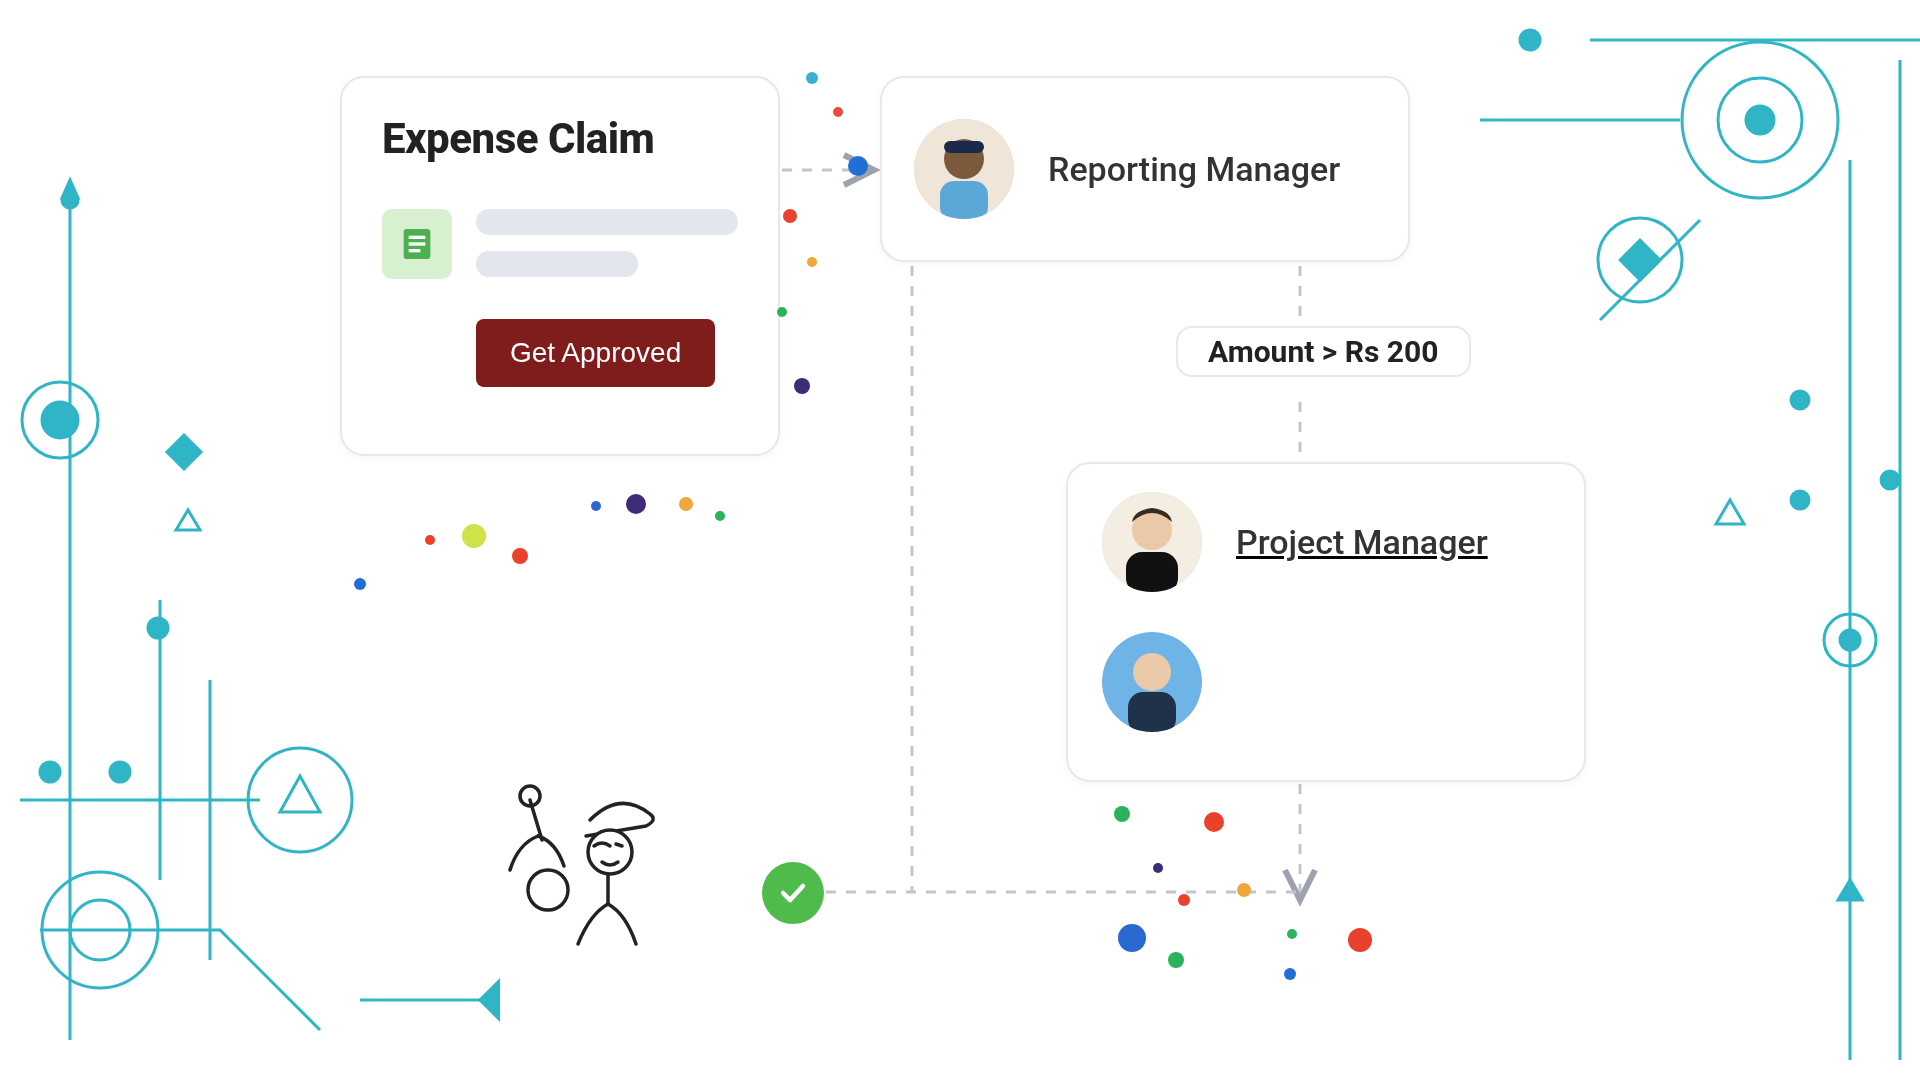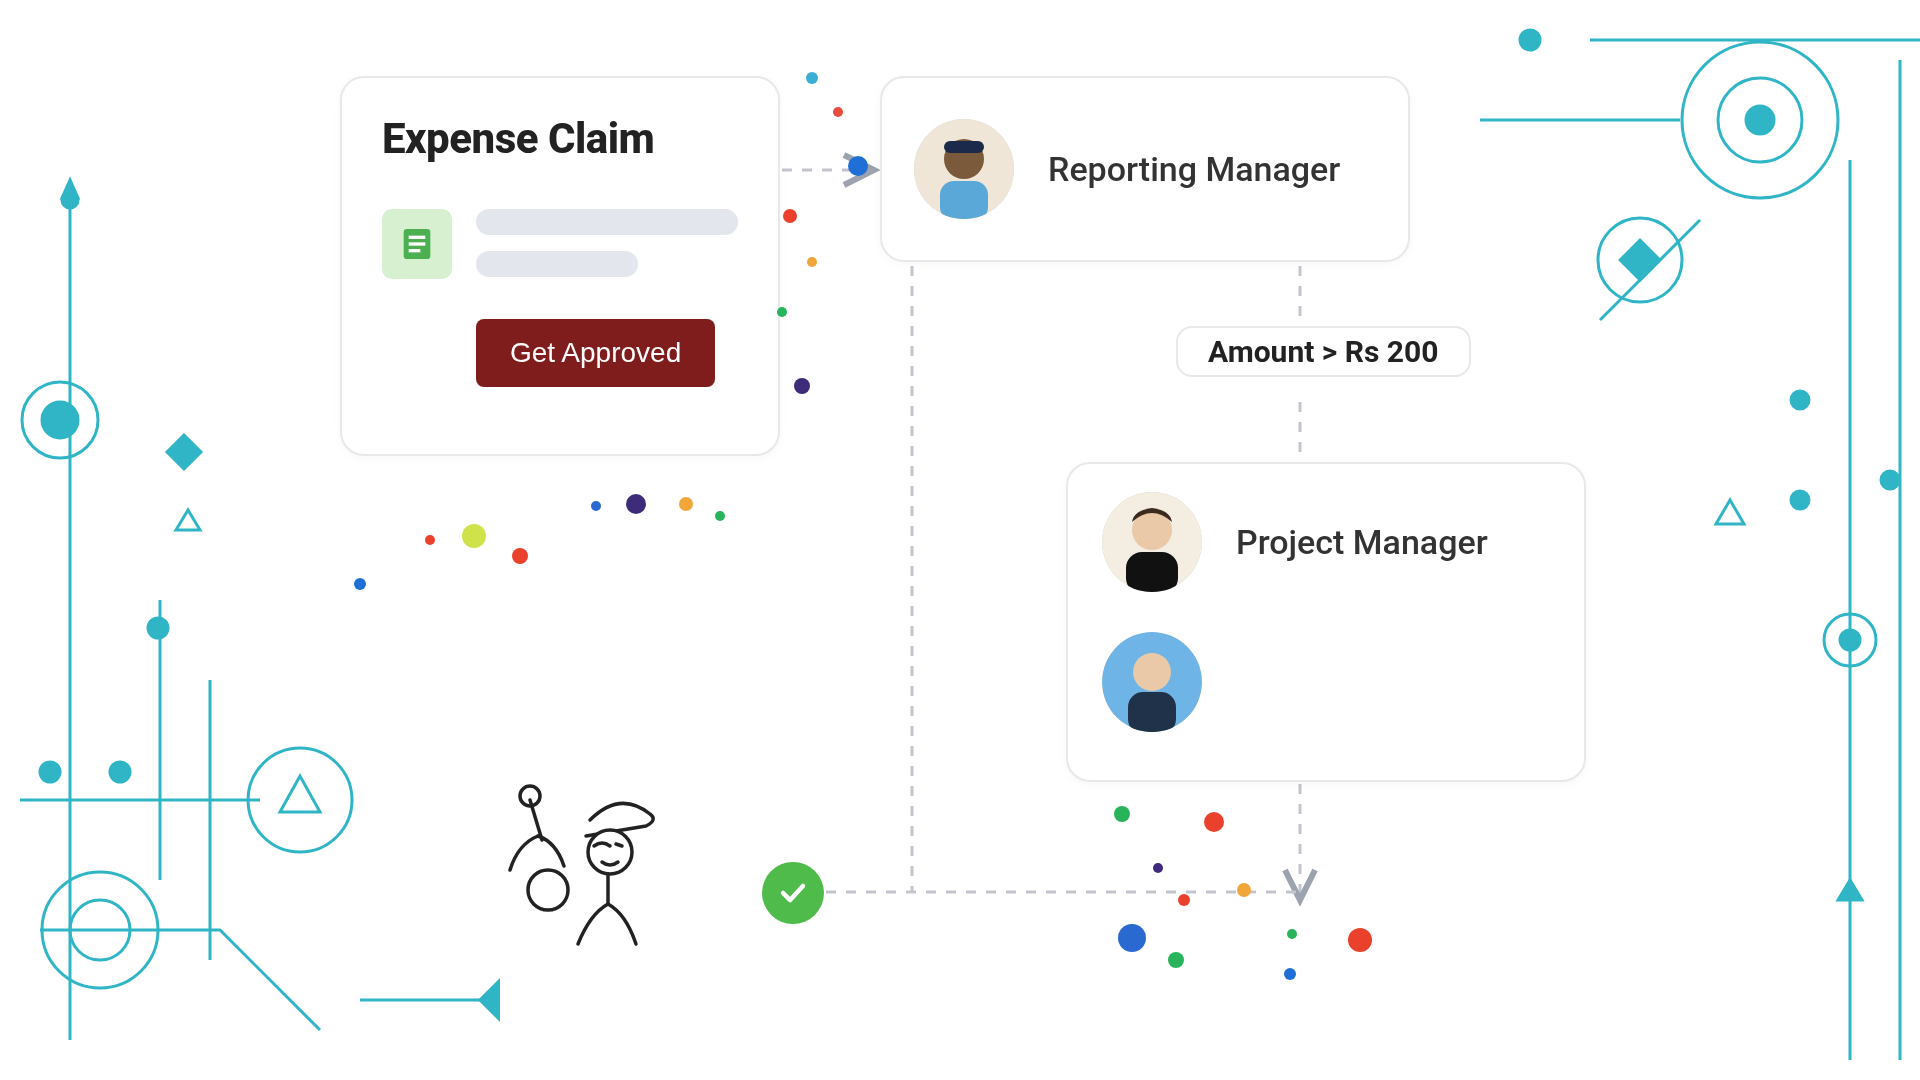--- a/index.html
+++ b/index.html
@@ -109,21 +109,21 @@
     font-size: 30px;
     font-weight: 700;
     color: #222;
   }
 
   
   .approvers-card {
     top: 462px; left: 1066px;
     width: 520px; height: 320px;
     padding: 28px 34px;
-    display: flex; flex-direction: column; gap: 40px;
+    display: flex; flex-direction: column; gap: 40px; text-decoration: underline;
   }
   .approver-row {
     display: flex; align-items: center; gap: 34px;
   }
 
   
   .success-check {
     position: absolute;
     top: 862px; left: 762px;
     width: 62px; height: 62px;

